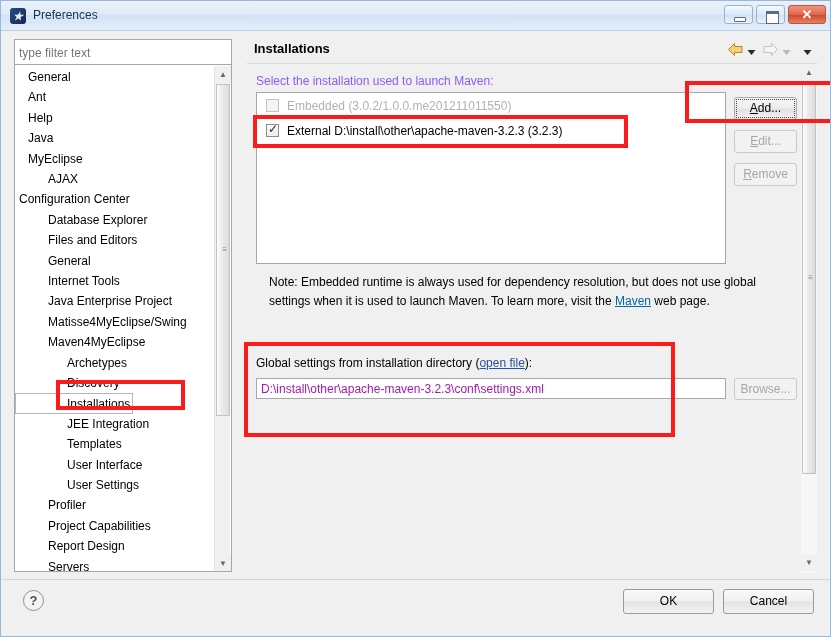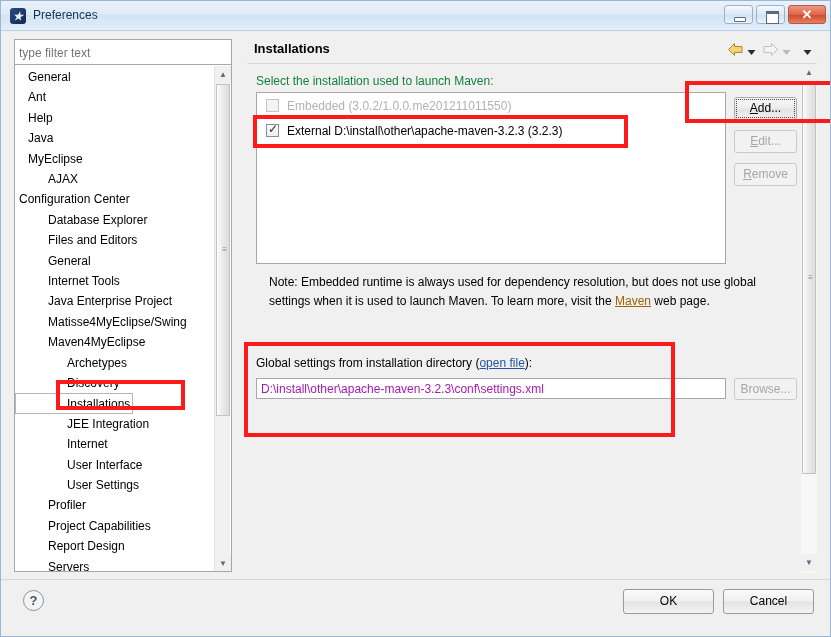--- a/index.html
+++ b/index.html
@@ -135,21 +135,21 @@
     border-top: 1px solid #d9d9d9;
   }
   #main-sb {
     position: absolute; right: 0px; top: 0px;
     width: 16px; height: 509px;
     background: #f7f7f7;
   }
 
   #lbl-select {
     position: absolute; left: 255px; top: 73px;
-    font-size: 12px; color: #15803d;
+    font-size: 12px; color: #8b5cf6;
   }
   #install-list {
     position: absolute; left: 255px; top: 91px;
     width: 470px; height: 172px;
     background: #ffffff;
     border: 1px solid #a7a6aa;
   }
   .list-row {
     position: absolute; left: 0; width: 100%; height: 22px;
     line-height: 22px; font-size: 12px;
@@ -184,21 +184,21 @@
     position: absolute; left: 1px; top: 1px; right: 1px; bottom: 1px;
     border: 1px dotted #4c4c4c;
   }
   .uline { text-decoration: underline; }
 
   #note-text {
     position: absolute; left: 268px; top: 272px;
     width: 500px;
     font-size: 12px; color: #000; line-height: 19px;
   }
-  #note-text a { color: #a16207; }
+  #note-text a { color: #0369a1; }
 
   #lbl-global {
     position: absolute; left: 255px; top: 355px;
     font-size: 12px; color: #000;
   }
   #lbl-global a { color: #2554a0; }
   #settings-input {
     position: absolute; left: 255px; top: 377px;
     width: 470px; height: 21px;
     border: 1px solid #a7a6aa;
@@ -286,21 +286,21 @@
         <div class="tree-item" style="top: 165.2px; padding-left: 33px;"><span>Files and Editors</span></div>
         <div class="tree-item" style="top: 185.6px; padding-left: 33px;"><span>General</span></div>
         <div class="tree-item" style="top: 206px; padding-left: 33px; text-align: center;"><span>Internet Tools</span></div>
         <div class="tree-item" style="top: 226.4px; padding-left: 33px;"><span>Java Enterprise Project</span></div>
         <div class="tree-item" style="top: 246.8px; padding-left: 33px;"><span>Matisse4MyEclipse/Swing</span></div>
         <div class="tree-item" style="top: 267.2px; padding-left: 33px;"><span>Maven4MyEclipse</span></div>
         <div class="tree-item" style="top: 287.6px; padding-left: 52px;"><span>Archetypes</span></div>
         <div class="tree-item" style="top: 308px; padding-left: 52px;"><span>Discovery</span></div>
         <div class="tree-item" style="top: 328.4px; padding-left: 51px; background: rgb(255, 255, 255); border: 1px solid rgb(181, 181, 181); width: 118px; left: 0px;"><span>Installations</span></div>
         <div class="tree-item" style="top: 348.8px; padding-left: 52px;"><span>JEE Integration</span></div>
-        <div class="tree-item" style="top: 369.2px; padding-left: 52px;"><span>Internet</span></div>
+        <div class="tree-item" style="top: 369.2px; padding-left: 52px;"><span>Templates</span></div>
         <div class="tree-item" style="top: 389.6px; padding-left: 52px;"><span>User Interface</span></div>
         <div class="tree-item" style="top: 410px; padding-left: 52px;"><span>User Settings</span></div>
         <div class="tree-item" style="top: 430.4px; padding-left: 33px;"><span>Profiler</span></div>
         <div class="tree-item" style="top: 450.8px; padding-left: 33px;"><span>Project Capabilities</span></div>
         <div class="tree-item" style="top: 471.2px; padding-left: 33px;"><span>Report Design</span></div>
         <div class="tree-item" style="top: 491.6px; padding-left: 33px;"><span>Servers</span></div>
       </div>
 
     <div id="tree-sb">
       <div class="sb-arrow" style="top:0;">▲</div>

